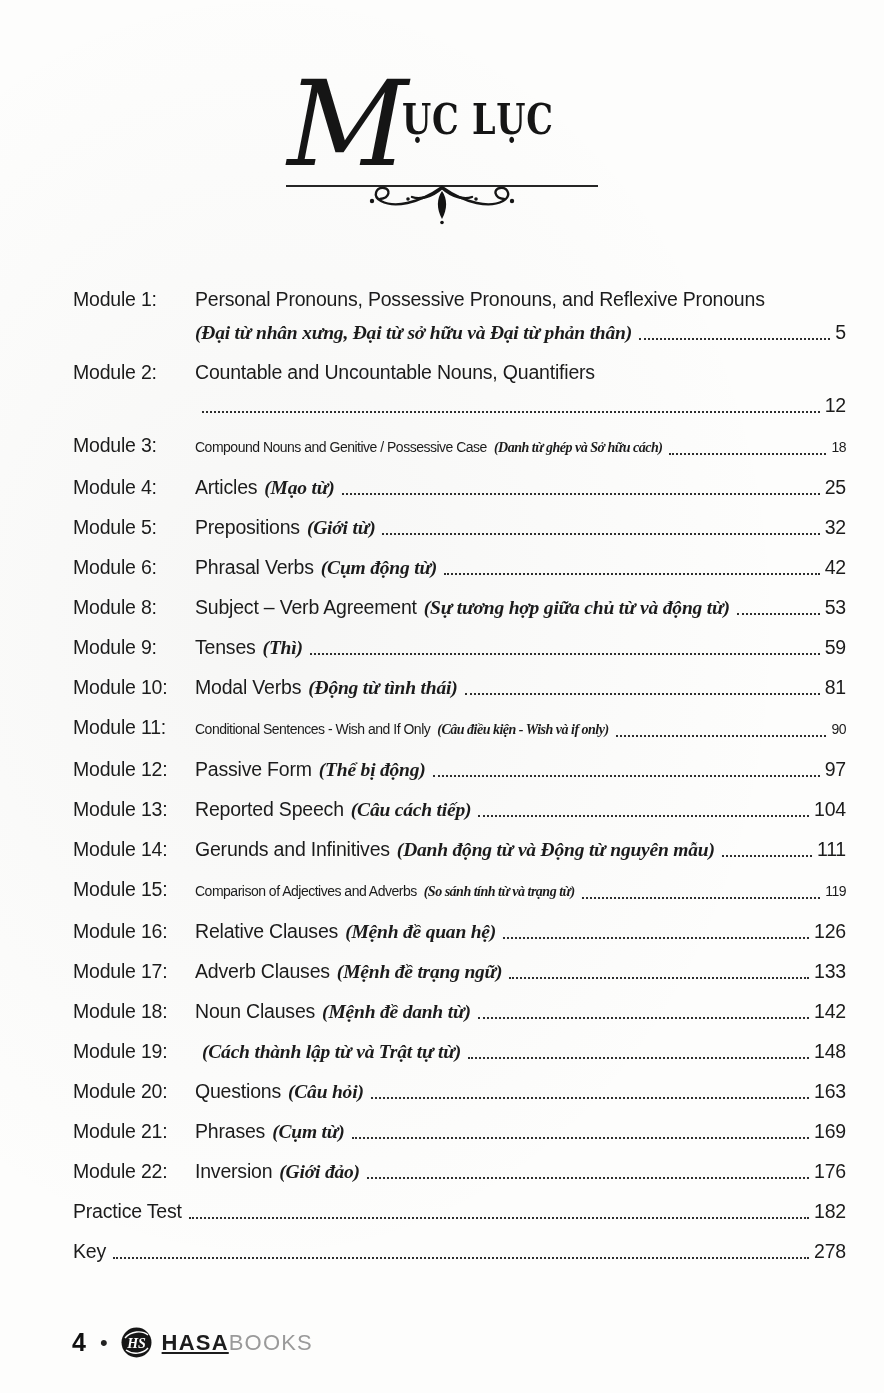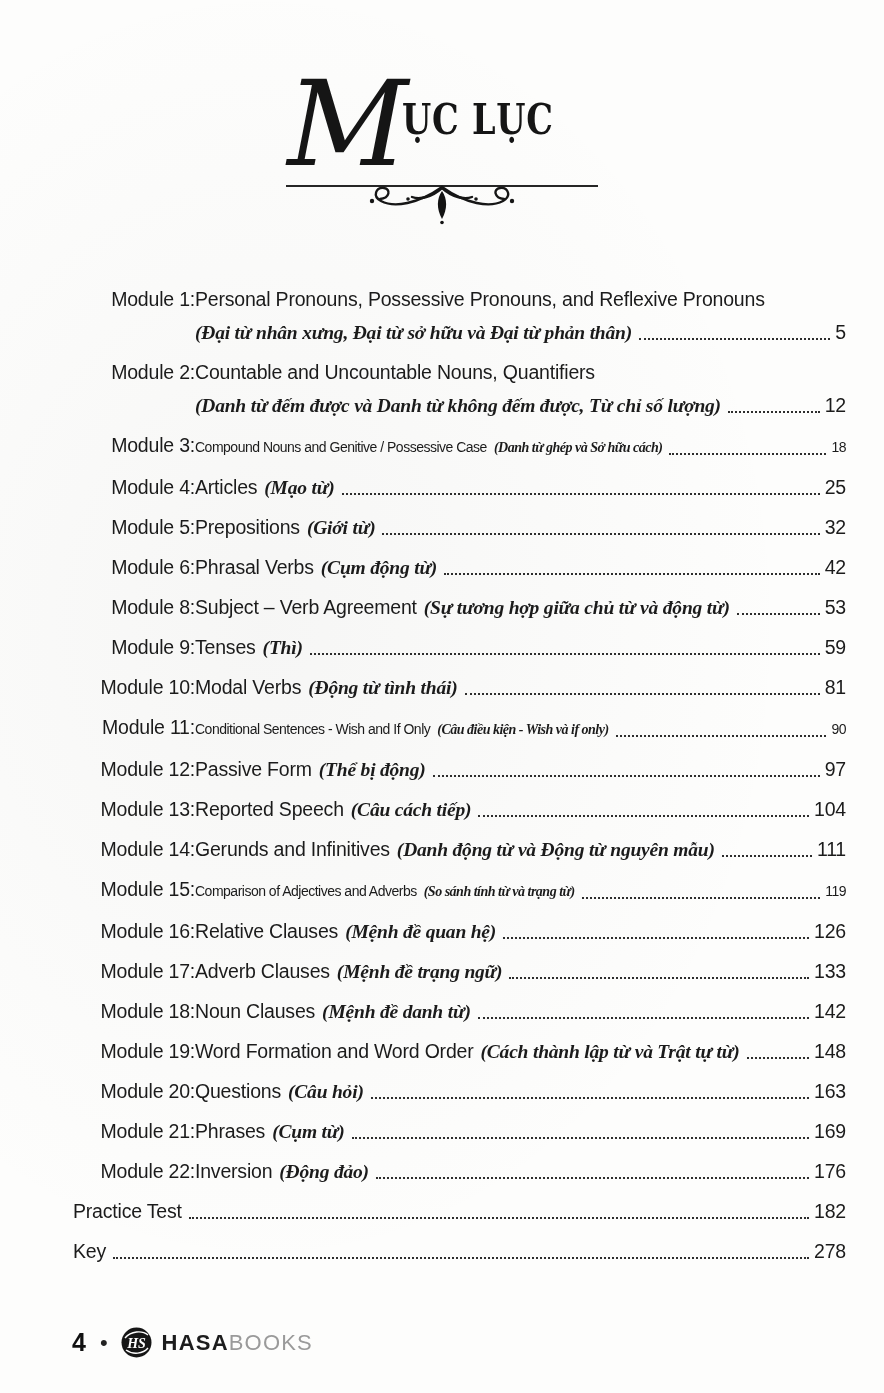--- a/index.html
+++ b/index.html
@@ -66,21 +66,20 @@
     line-height: 27px;
     margin-bottom: 13px;
     font-size: 19.5px;
     letter-spacing: -0.2px;
   }
   .row.first-of-two { margin-bottom: 6px; }
   .lbl {
     flex: 0 0 122px;
     width: 122px;
     white-space: nowrap;
-    text-align: right;
   }
   .entry-body {
     flex: 1 1 auto;
     display: flex;
     align-items: baseline;
     min-width: 0;
   }
   .t-title { white-space: nowrap; text-align: right; }
   .t-viet {
     font-family: "Liberation Serif", "DejaVu Serif", serif;
@@ -122,21 +121,21 @@
     color: #222;
     margin: 0 12px 0 14px;
   }
   .brand {
     margin-left: 9px;
     font-size: 22px;
     font-weight: 700;
     letter-spacing: 1.2px;
     white-space: nowrap;
   }
-  .brand .bold { color: #1c1c1c; }
+  .brand .bold { color: #1c1c1c; text-decoration: underline; }
   .brand .light { color: #9a9a9a; font-weight: 400; }
 </style>
 </head>
 <body>
 
 <div class="page">
 
   <div class="header">
     <div class="title-lockup">
       <span class="big-m">M</span>
@@ -176,21 +175,20 @@
       </div>
       <div class="row first-of-two">
         <span class="lbl">Module 2:</span>
         <div class="entry-body">
           <span class="t-title">Countable and Uncountable Nouns, Quantifiers</span>
         </div>
       </div>
       <div class="row">
         <span class="lbl"></span>
         <div class="entry-body">
-          <span class="t-viet no-gap">(Danh từ đếm được và Danh từ không đếm được, Từ chỉ số lượng)</span>
           <span class="leader"></span>
           <span class="pagenum">12</span>
         </div>
       </div>
       <div class="row tight">
         <span class="lbl">Module 3:</span>
         <div class="entry-body">
           <span class="t-title">Compound Nouns and Genitive / Possessive Case</span>
           <span class="t-viet">(Danh từ ghép và Sở hữu cách)</span>
           <span class="leader"></span>
@@ -319,21 +317,20 @@
         <div class="entry-body">
           <span class="t-title">Noun Clauses</span>
           <span class="t-viet">(Mệnh đề danh từ)</span>
           <span class="leader"></span>
           <span class="pagenum">142</span>
         </div>
       </div>
       <div class="row">
         <span class="lbl">Module 19:</span>
         <div class="entry-body">
-          <span class="t-title">Word Formation and Word Order</span>
           <span class="t-viet">(Cách thành lập từ và Trật tự từ)</span>
           <span class="leader"></span>
           <span class="pagenum">148</span>
         </div>
       </div>
       <div class="row">
         <span class="lbl">Module 20:</span>
         <div class="entry-body">
           <span class="t-title">Questions</span>
           <span class="t-viet">(Câu hỏi)</span>
@@ -347,21 +344,21 @@
           <span class="t-title">Phrases</span>
           <span class="t-viet">(Cụm từ)</span>
           <span class="leader"></span>
           <span class="pagenum">169</span>
         </div>
       </div>
       <div class="row">
         <span class="lbl">Module 22:</span>
         <div class="entry-body">
           <span class="t-title">Inversion</span>
-          <span class="t-viet">(Động đảo)</span>
+          <span class="t-viet">(Giới đảo)</span>
           <span class="leader"></span>
           <span class="pagenum">176</span>
         </div>
       </div>
       <div class="row">
         <div class="entry-body">
           <span class="t-title">Practice Test</span>
           <span class="leader"></span>
           <span class="pagenum">182</span>
         </div>

